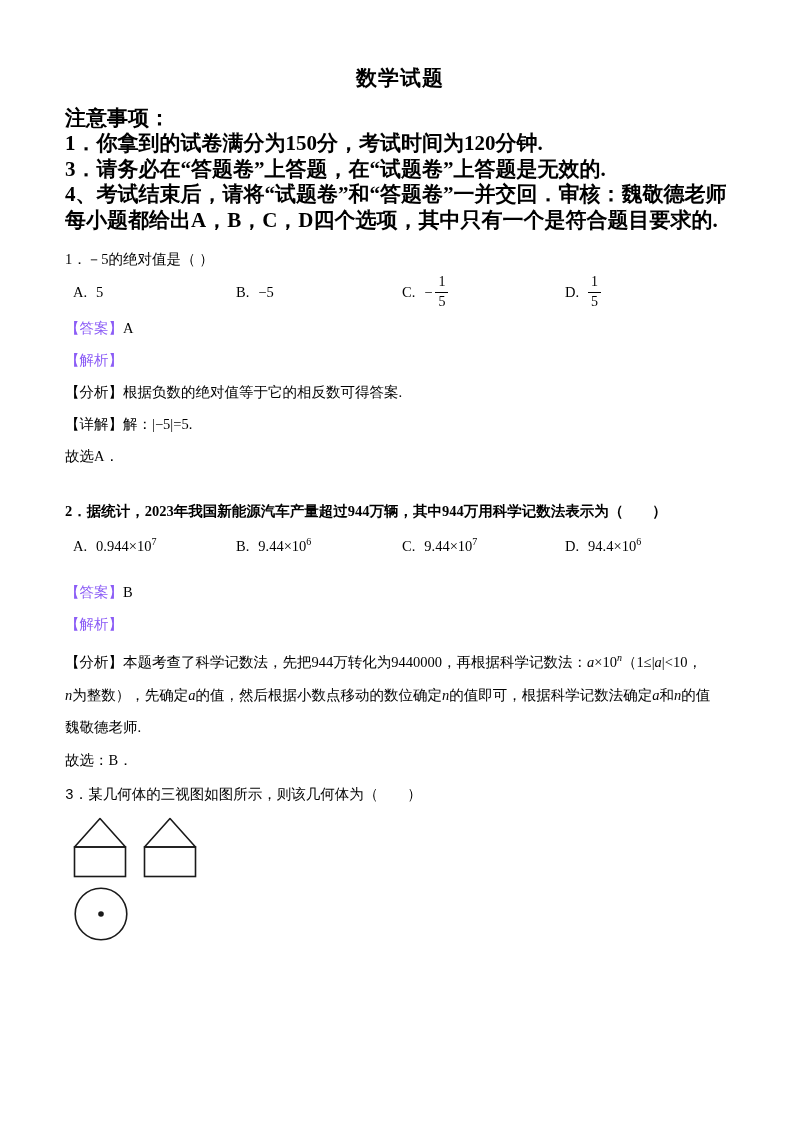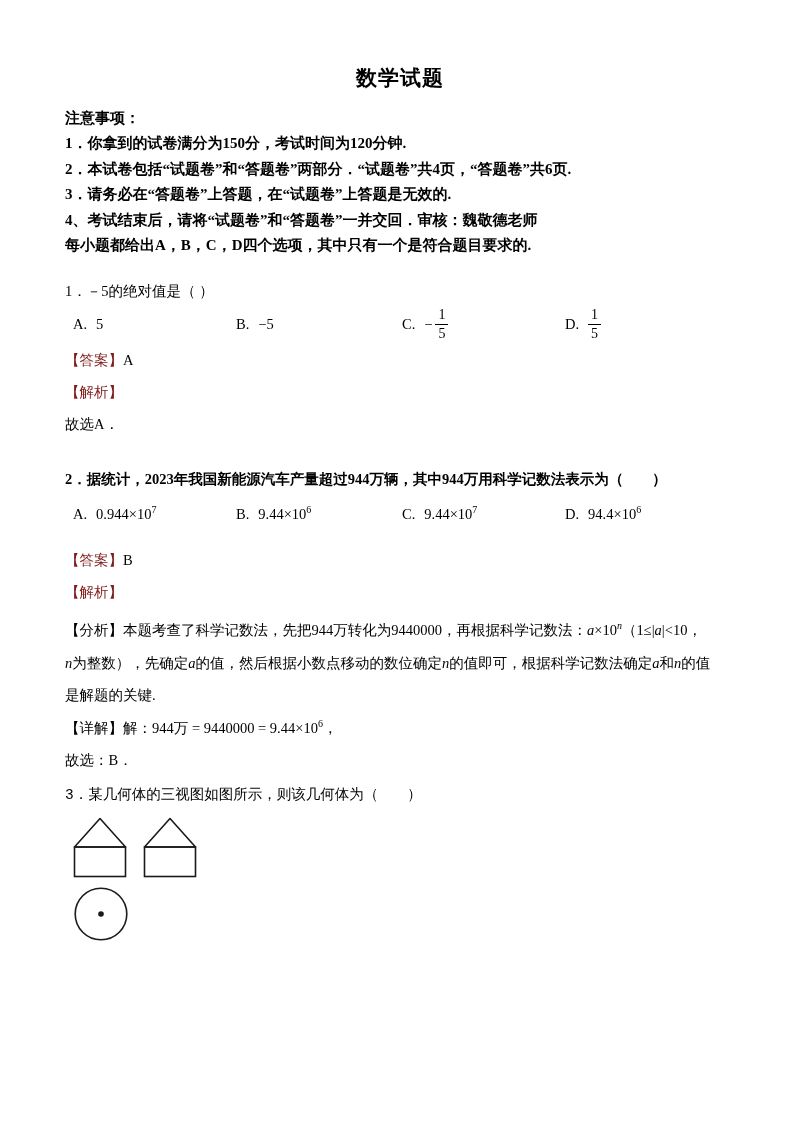--- a/index.html
+++ b/index.html
@@ -12,24 +12,24 @@
     overflow: hidden;
   }
   .page { width: 793px; height: 1122px; padding: 64px 58px 0 65px; border-radius: 20px; }
 
   .title {
     margin: 0 0 14px 0;
     font-size: 21px; font-weight: bold;
     text-align: center; letter-spacing: 1px;
   }
 
-  .notice { margin: 0; font-size: 15px; font-weight: bold; line-height: 25.4px; }
+  .notice { margin: 0; font-size: 21px; font-weight: bold; line-height: 25.4px; }
 
   .stem { margin: 0; font-size: 14.5px; line-height: 22px; }
-  .q1-stem { margin-top: 22px; }
+  .q1-stem { margin-top: 15px; }
   .q2-stem { margin-top: 34px; font-weight: bold; }
   .q3-stem { margin-top: 14px; font-family: Liberation Mono, monospace; }
 
   .options {
     display: grid;
     grid-template-columns: 163px 166px 163px 1fr;
     padding-left: 8px;
     font-size: 14.5px;
   }
   .options-tall { height: 44px; align-items: center; margin-bottom: 4px; }
@@ -39,40 +39,39 @@
 
   .frac { display: inline-block; text-align: center; font-size: 14px; line-height: 1.15; vertical-align: middle; }
   .frac .num { display: block; border-bottom: 1px solid #000; padding: 0 3px 1px 3px; }
   .frac .den { display: block; padding-top: 1px; }
   .mathsign { margin-right: 3px; }
 
   sup { font-size: 10px; line-height: 0; }
   .it { font-style: italic; }
 
   .ansline { margin: 0 0 12px 0; font-size: 14.5px; line-height: 20px; }
-  .blue { color: #7f1d1d; }
+  .blue { color: #8b5cf6; }
 
   .analysis-para { margin: 0 0 6px 0; font-size: 14.5px; line-height: 32.5px; }
 
   .figrow1 { display: flex; gap: 16px; padding-left: 8px; margin-top: 11px; }
   .figrow2 { padding-left: 9px; margin-top: 8px; }
   .fig { display: block; }
   .figrow1 .fig { display: inline-block; }
 </style>
 </head>
 <body>
 
 <div class="page">
 
   <h1 class="title">数学试题</h1>
 
   <div>
     <p class="notice">注意事项：</p>
     <p class="notice">1．你拿到的试卷满分为150分，考试时间为120分钟.</p>
-    <p class="notice">2．本试卷包括“试题卷”和“答题卷”两部分．“试题卷”共4页，“答题卷”共6页.</p>
     <p class="notice">3．请务必在“答题卷”上答题，在“试题卷”上答题是无效的.</p>
     <p class="notice">4、考试结束后，请将“试题卷”和“答题卷”一并交回．审核：魏敬德老师</p>
     <p class="notice">每小题都给出A，B，C，D四个选项，其中只有一个是符合题目要求的.</p>
   </div>
 
   <section>
     <p class="stem q1-stem">1．－5的绝对值是（ ）</p>
 
     <div class="options options-tall">
       <div class="opt">
@@ -99,20 +98,24 @@
         </span>
       </div>
     </div>
 
     <p class="ansline">
       <span class="blue">【答案】</span><span>A</span>
     </p>
     <p class="ansline">
       <span class="blue">【解析】</span>
     </p>
+    <p class="ansline">【分析】根据负数的绝对值等于它的相反数可得答案.</p>
+    <p class="ansline">
+      <span>【详解】解：</span><span>|−5|=5.</span>
+    </p>
     <p class="ansline">故选A．</p>
   </section>
 
   <section>
     <p class="stem q2-stem">2．据统计，2023年我国新能源汽车产量超过944万辆，其中944万用科学记数法表示为（　　）</p>
 
     <div class="options options-sci">
       <div class="opt">
         <span class="optlabel">A.</span>
         <span><span>0.944×10</span><sup>7</sup></span>
@@ -134,26 +137,23 @@
     <p class="ansline">
       <span class="blue">【答案】</span><span>B</span>
     </p>
     <p class="ansline">
       <span class="blue">【解析】</span>
     </p>
 
     <p class="analysis-para">
       <span>【分析】本题考查了科学记数法，先把944万转化为9440000，再根据科学记数法：</span><span class="it">a</span><span>×10</span><sup class="it">n</sup><span>（1≤|</span><span class="it">a</span><span>|&lt;10，</span><br>
       <span class="it">n</span><span>为整数），先确定</span><span class="it">a</span><span>的值，然后根据小数点移动的数位确定</span><span class="it">n</span><span>的值即可，根据科学记数法确定</span><span class="it">a</span><span>和</span><span class="it">n</span><span>的值</span><br>
-      <span>是解题的关键.</span>
+      <span>魏敬德老师.</span>
     </p>
 
-    <p class="ansline">
-      <span>【详解】解：</span><span><span>944万 = 9440000 = 9.44×10</span><sup>6</sup><span>，</span></span>
-    </p>
     <p class="ansline">故选：B．</p>
   </section>
 
   <section>
     <p class="stem q3-stem">3．某几何体的三视图如图所示，则该几何体为（　　）</p>
 
     <div class="figrow1">
       <svg class="fig" width="54" height="61" viewBox="0 0 54 61">
         <polygon points="27,1.5 52.5,30 1.5,30" fill="none" stroke="#1a1a1a" stroke-width="1.6" stroke-linejoin="round"></polygon>
         <rect x="1.5" y="30" width="51" height="29.5" fill="none" stroke="#1a1a1a" stroke-width="1.6"></rect>

